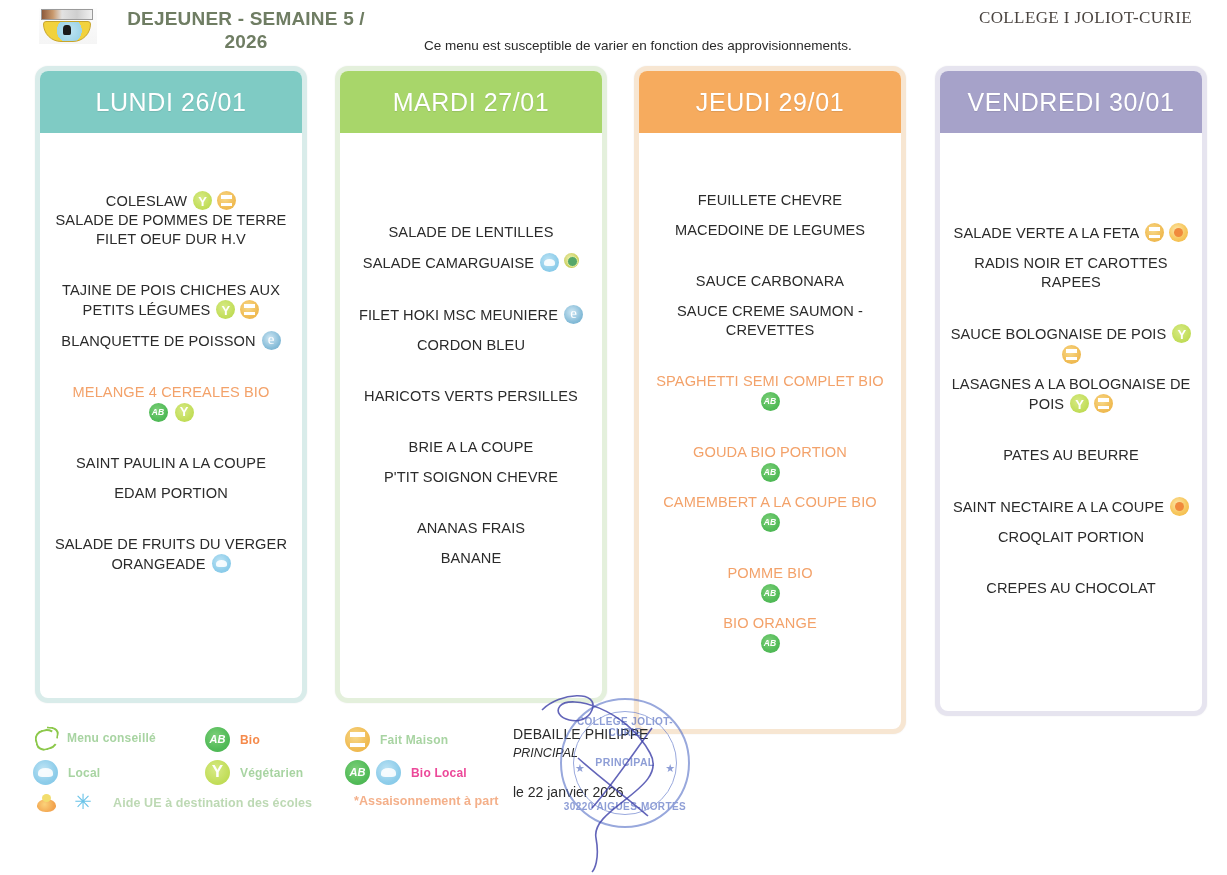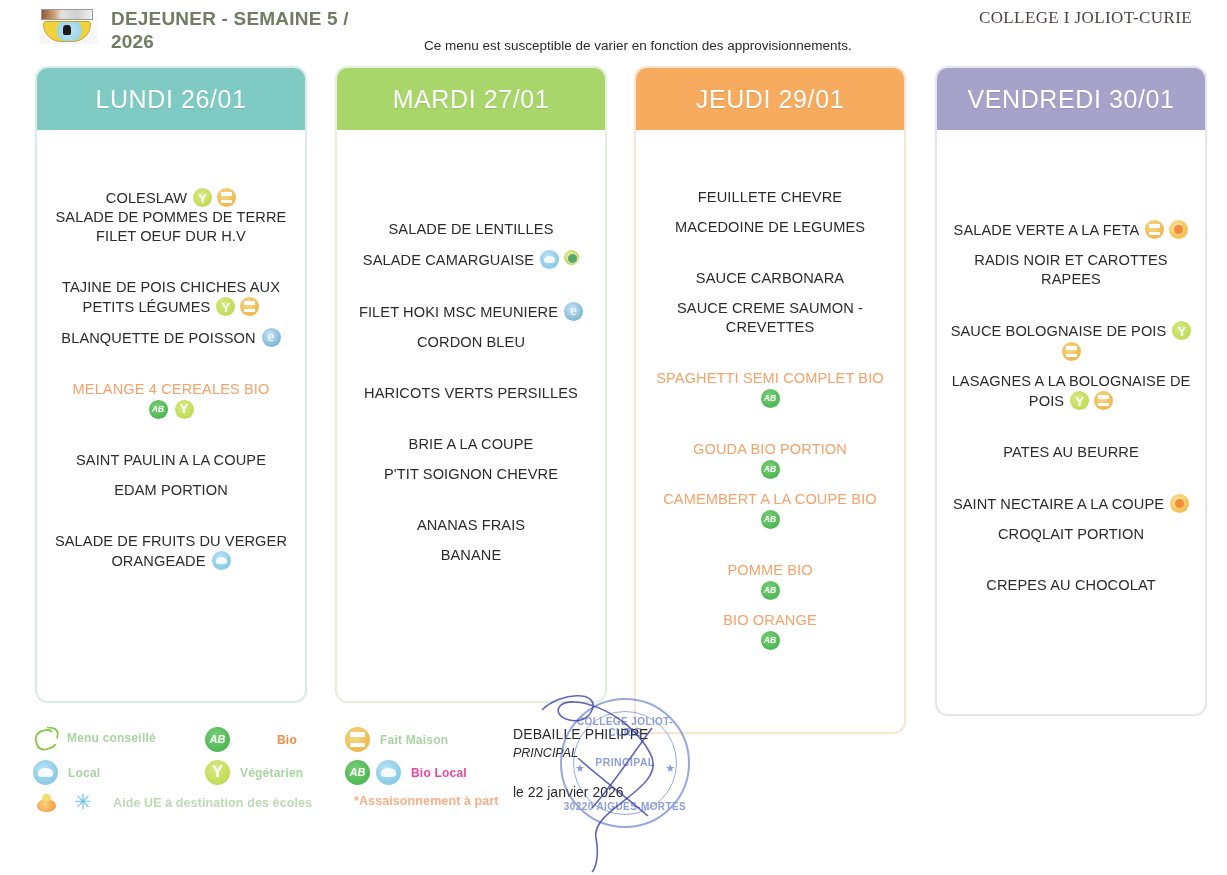--- a/index.html
+++ b/index.html
@@ -5,21 +5,21 @@
   * { box-sizing: border-box; margin: 0; padding: 0; }
   html, body {
     width: 1227px; height: 875px;
     background: #ffffff;
     font-family: "Liberation Sans", sans-serif;
     overflow: hidden;
   }
   .page { position: relative; width: 1227px; height: 875px; background:#fff; }
 
   
-  .header { position: absolute; left: 0; top: 0; width: 1224px; height: 62px; }
+  .header { position: absolute; left: 0; top: 0; width: 1224px; height: 62px; text-align: center; }
   .logo {
     position: absolute; left: 39px; top: 8px; width: 58px; height: 36px;
     background: linear-gradient(#fdfdfd,#f5f5f5);
   }
   .logo .crest-top {
     position:absolute; left:2px; top:1px; width:52px; height:11px;
     background: linear-gradient(90deg,#8d5a3b 0%, #c99a6e 22%, #e2e2e2 40%, #cfcfcf 70%, #f0f0f0 100%);
     border:1px solid #9a9a9a;
   }
   .logo .crest-body {
@@ -45,21 +45,21 @@
   .disclaimer {
     position: absolute; left: 424px; top: 38px;
     font-size: 13.5px; color: #2b2b2b;
   }
 
   
   .cards { position: absolute; left: 0; top: 66px; width: 1227px; height: 652px; }
   .card {
     position: absolute; top: 0; width: 272px;
     background: #ffffff;
-    border: 2px solid #14b8a6;
+    border: 5px solid #14b8a6;
     border-radius: 13px;
     box-shadow: 0 0 2px rgba(0,0,0,.07);
     overflow: hidden;
   }
   .card.c0 { left: 35px;  height: 637px; border-color:#d9ecea; }
   .card.c1 { left: 335px; height: 637px; border-color:#e4f0dc; }
   .card.c2 { left: 634px; height: 668px; border-color:#f7e6d2; }
   .card.c3 { left: 935px; height: 650px; border-color:#e6e4ef; }
 
   .card-head {
@@ -372,21 +372,21 @@
           <div class="menu-item"><span class="txt">CREPES AU CHOCOLAT</span></div>
         </div>
       </div>
     </div>
 
   <div class="legend">
     <div class="leg-row" style="left:33px; top:8px;">
       <span class="hand-icon"></span>
       <span class="leg-text" style="margin-left:8px;">Menu conseillé</span>
     </div>
-    <div class="leg-row" style="left:205px; top:9px;gap:37px;">
+    <div class="leg-row" style="left:205px; top:9px;">
       <span class="ico bio big"></span>
       <span class="leg-text orange" style="margin-left:10px;">Bio</span>
     </div>
     <div class="leg-row" style="left:345px; top:9px;">
       <span class="ico maison big"></span>
       <span class="leg-text" style="margin-left:10px;">Fait Maison</span>
     </div>
 
     <div class="leg-row" style="left:33px; top:42px;">
       <span class="ico local big"></span>

